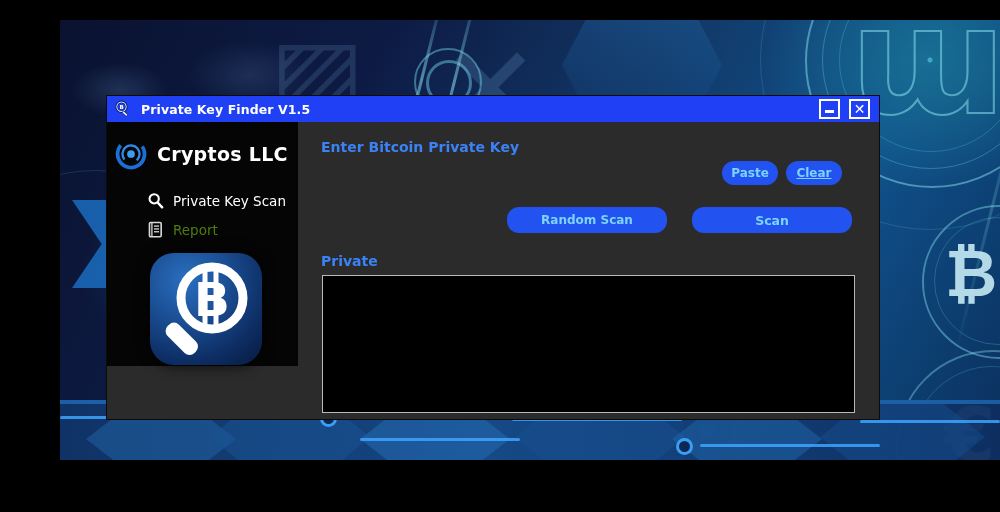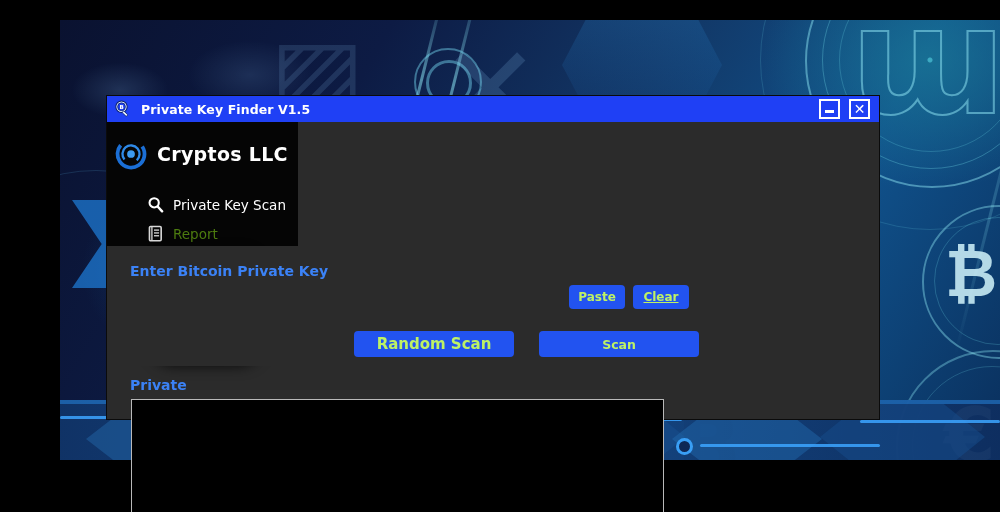--- a/index.html
+++ b/index.html
@@ -69,50 +69,50 @@
           background:#2b2b2b;box-shadow:0 0 0 1px #0b0b0b;}
   .titlebar{position:relative;height:26px;background:#1f40f5;display:flex;align-items:center;}
   .tb-icon{width:18px;height:18px;margin-left:7px;margin-right:9px;position:relative;flex:0 0 auto;}
   .tb-title{color:#fff;font-size:12.5px;font-weight:bold;letter-spacing:.1px;}
   .tb-spacer{flex:1;}
   .winbtn{width:17px;height:16px;margin-right:9px;border:2px solid #fff;position:relative;
           display:flex;align-items:center;justify-content:center;background:#1f40f5;}
   .winbtn .min{width:9px;height:3px;background:#fff;margin-top:5px;}
   .winbtn .cls{color:#fff;font-size:14px;font-weight:bold;line-height:12px;}
 
-  .body{display:flex;height:244px;flex-direction:column;}
+  .body{display:flex;height:244px;}
   .sidebar{width:191px;background:#050505;flex:0 0 auto;position:relative;}
   .brand{display:flex;align-items:center;padding:14px 0 0 6px;}
   .brand-mark{width:36px;height:36px;position:relative;flex:0 0 auto;}
   .brand-text{margin-left:8px;color:#fff;font-size:19px;font-weight:bold;letter-spacing:.3px;}
   .menu{margin-top:16px;padding-left:40px;}
-  .menu-item{display:flex;align-items:flex-end;height:25px;margin-bottom:4px;cursor:pointer;}
+  .menu-item{display:flex;align-items:center;height:25px;margin-bottom:4px;cursor:pointer;}
   .menu-ico{width:17px;height:17px;margin-right:9px;position:relative;flex:0 0 auto;}
   .menu-lbl{font-size:13.5px;}
   .mi-active .menu-lbl{color:#ffffff;}
   .mi-dim .menu-lbl{color:#4d7c0f;}
 
   .applogo{position:absolute;left:43px;top:131px;width:112px;height:112px;border-radius:24px;
            background:radial-gradient(circle at 32% 24%,#2a6fc0 0%,#1a4d92 38%,#0d2d63 72%,#071a3e 100%);
            box-shadow:0 0 14px rgba(0,0,0,.85);}
 
   .content{flex:1;background:#2b2b2b;position:relative;}
   .lbl{position:absolute;color:#3b82f6;font-size:14px;font-weight:bold;}
   .key-label{left:23px;top:17px;}
   .res-label{left:23px;top:131px;}
   .keyinput{position:absolute;left:24px;top:40px;width:388px;height:22px;background:#000;
             border:1px solid #b9b9b9;color:#cfcfcf;font-size:12.5px;padding:0 0 0 6px;
             font-family:"DejaVu Sans","Liberation Sans",sans-serif;outline:none;}
   .keyinput::placeholder{color:#b5b5b5;}
-  .sbtn{position:absolute;background:#2253f0;color:#bef264;border:none;border-radius:4px;
-        font-weight:bold;cursor:pointer;font-family:"DejaVu Sans","Liberation Sans",sans-serif;margin-left:38px;}
+  .sbtn{position:absolute;background:#2253f0;color:#7dd3fc;border:none;border-radius:12px;
+        font-weight:bold;cursor:pointer;font-family:"DejaVu Sans","Liberation Sans",sans-serif;}
   .btn-paste{left:424px;top:39px;width:56px;height:24px;font-size:12px;}
   .btn-clear{left:488px;top:39px;width:56px;height:24px;font-size:12px;text-decoration:underline;}
   .btn-inorder{left:24px;top:85px;width:160px;height:26px;font-size:12.5px;}
-  .btn-random{left:209px;top:85px;width:160px;height:26px;font-size:15px;}
+  .btn-random{left:209px;top:85px;width:160px;height:26px;font-size:12px;}
   .btn-stop{left:394px;top:85px;width:160px;height:26px;font-size:12.5px;}
   .results{position:absolute;left:24px;top:153px;width:531px;height:136px;background:#000;
            border:1px solid #b9b9b9;}
 </style>
 </head>
 <body>
 
 <div id="screen">
 
   <div class="wallpaper">

